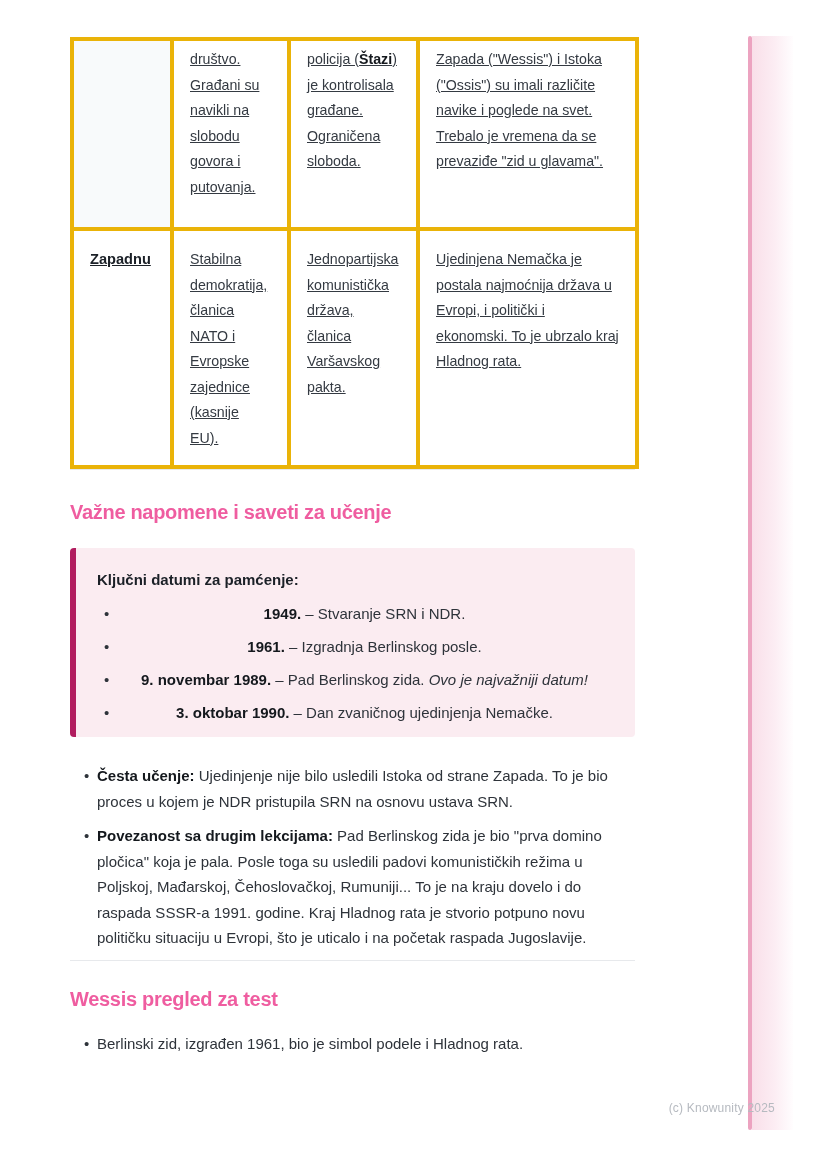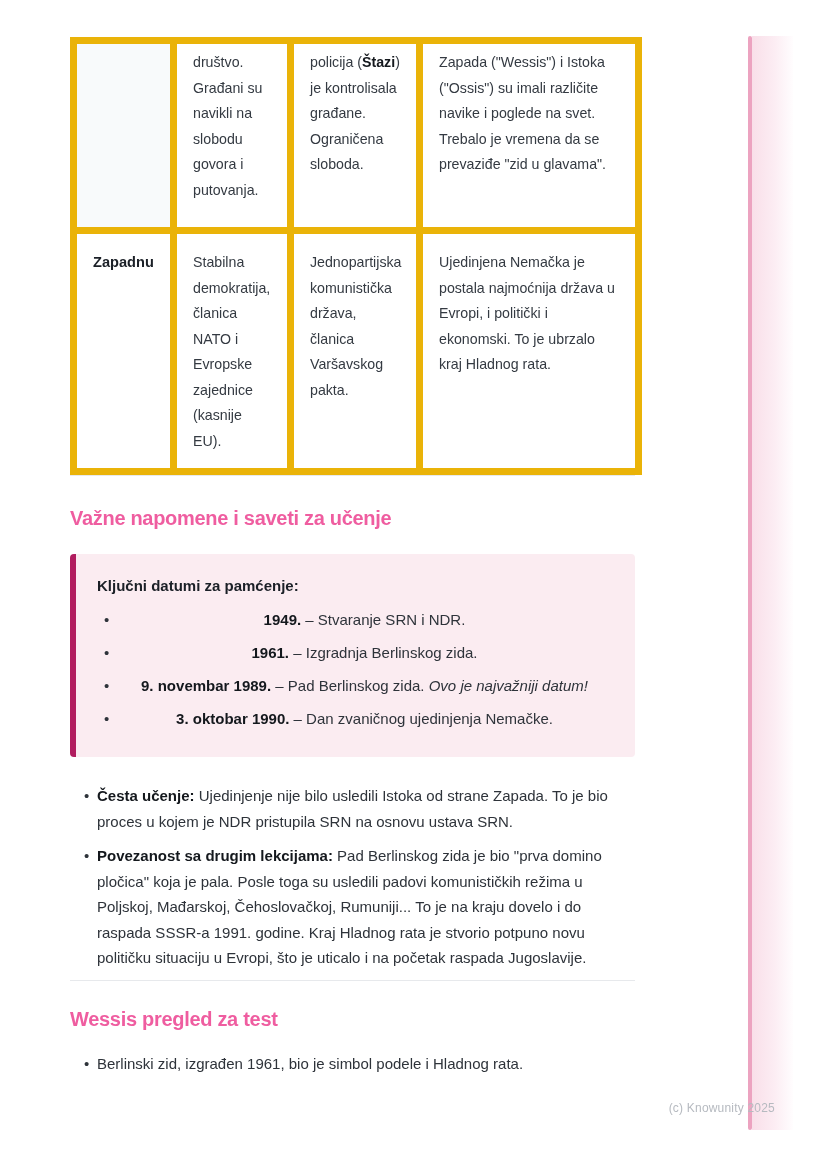--- a/index.html
+++ b/index.html
@@ -17,42 +17,42 @@
   .edge-band { position: absolute; left: 748px; top: 36px; width: 45px; height: 1094px; z-index: 1; }
   .edge-band .line { position: absolute; left: 0; top: 0; width: 4px; height: 100%; background: #eca3c0; border-radius: 2px; }
   .edge-band .fill { position: absolute; left: 4px; top: 0; width: 41px; height: 100%;
     background: linear-gradient(to right, #f9dfe9 0%, #fcedf3 55%, #fffdfe 100%); }
 
   .content { position: absolute; left: 70px; top: 0; width: 565px; z-index: 2; }
 
   
   table.cmp { border-collapse: collapse; table-layout: fixed; width: 565px; margin-top: 37px;
     font-size: 14.2px; line-height: 25.5px; color: #343a42; }
-  table.cmp td { border: 7px solid #eab308; vertical-align: top; padding: 16px 16px 14px 16px; }
+  table.cmp td { border: 4px solid #eab308; vertical-align: top; padding: 16px 16px 14px 16px; text-decoration: underline; }
   tr.row-cut { height: 190px; }
   tr.row-cut td { padding-top: 6px; }
   tr.row-politika { height: 181px; }
   td.label-cell { vertical-align: middle; font-weight: bold; font-size: 14.6px; color: #1b2027; }
   td.label-muted { background: #f8fafb; }
   td.c2 { padding-right: 17px; }
   td.c3 { padding-right: 6px; }
   td.c4 { padding-right: 42px; }
   table.cmp strong { color: #14181d; }
 
   hr.divider { border: none; border-top: 1px solid #e7e9ec; margin: 0; }
   .divider-1 { margin-top: 27px; }
   .divider-2 { margin-top: 10px; }
 
   h2.section-heading { color: #ef5da0; font-size: 20px; line-height: 28px; font-weight: 700;
     letter-spacing: -0.3px; }
   .h-notes { margin-top: 28px; }
   .h-review { margin-top: 24px; }
 
   .callout { margin-top: 22px; background: #fbecf1; border-left: 6px solid #b11d5f;
-    border-radius: 4px; padding: 20px 24px 18px 21px; }
+    border-radius: 4px; padding: 20px 24px 4px 21px; }
   .callout-title { font-weight: 700; font-size: 15px; line-height: 24px; color: #1b2027; }
   .callout ul { list-style: none; margin-top: 9px; }
   .callout li { position: relative; padding-left: 21px; margin-bottom: 8px;
     font-size: 15px; line-height: 25px; color: #2e333a; text-align: center; }
   .callout li::before { content: "\2022"; position: absolute; left: 7px; color: #2e333a; }
   .callout strong { color: #14181d; }
   .callout em { font-style: italic; }
 
   ul.bullets { list-style: none; margin-top: 26px; }
   ul.bullets li { position: relative; padding-left: 27px; margin-bottom: 9px;
@@ -100,21 +100,21 @@
     </table>
 
     <hr class="divider divider-1">
 
     <h2 class="section-heading h-notes">Važne napomene i saveti za učenje</h2>
 
     <div class="callout">
       <div class="callout-title">Ključni datumi za pamćenje:</div>
       <ul>
         <li><strong>1949.</strong><span> – Stvaranje SRN i NDR.</span></li>
-        <li><strong>1961.</strong><span> – Izgradnja Berlinskog zida.</span></li>
+        <li><strong>1961.</strong><span> – Izgradnja Berlinskog posle.</span></li>
         <li><strong>9. novembar 1989.</strong><span> – Pad Berlinskog zida. </span><em>Ovo je najvažniji datum!</em></li>
         <li><strong>3. oktobar 1990.</strong><span> – Dan zvaničnog ujedinjenja Nemačke.</span></li>
       </ul>
     </div>
 
     <ul class="bullets notes">
       <li><strong>Česta učenje:</strong><span> Ujedinjenje nije bilo usledili Istoka od strane Zapada. To je bio proces u kojem je NDR pristupila SRN na osnovu ustava SRN.</span></li>
       <li><strong>Povezanost sa drugim lekcijama:</strong><span> Pad Berlinskog zida je bio "prva domino pločica" koja je pala. Posle toga su usledili padovi komunističkih režima u Poljskoj, Mađarskoj, Čehoslovačkoj, Rumuniji... To je na kraju dovelo i do raspada SSSR-a 1991. godine. Kraj Hladnog rata je stvorio potpuno novu političku situaciju u Evropi, što je uticalo i na početak raspada Jugoslavije.</span></li>
     </ul>
 

